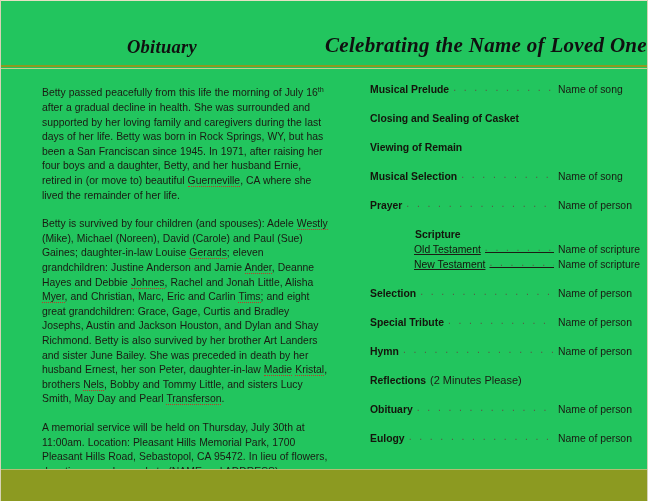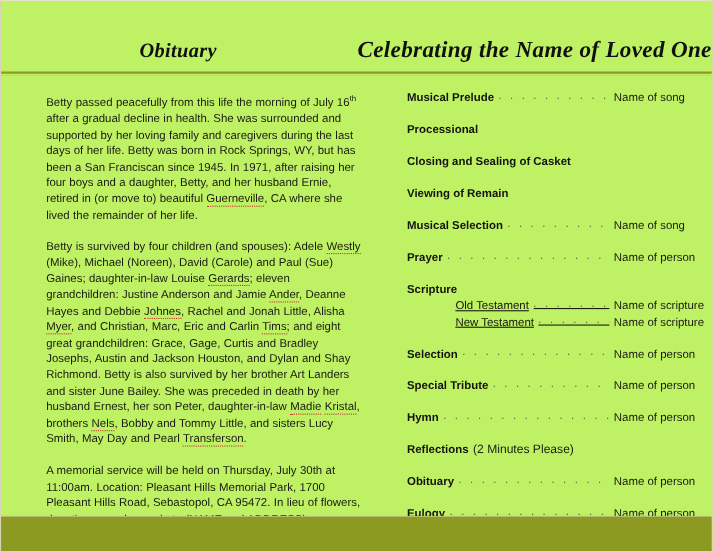--- a/index.html
+++ b/index.html
@@ -11,21 +11,21 @@
     height: 501px;
     overflow: hidden;
     background: #f4eed3;
     font-family: "Liberation Sans", sans-serif;
     color: #1c1c14;
   }
   #page {
     position: relative;
     width: 648px;
     height: 501px;
-    background: #bef264;
+    background: #22c55e;
     box-sizing: border-box;
   }
   
   .edge-left, .edge-right, .edge-top {
     position: absolute;
     background: #d8d2b6;
   }
   .edge-left  { left: 0;   top: 0; width: 1px; height: 501px; }
   .edge-right { right: 0;  top: 0; width: 1px; height: 501px; }
   .edge-top   { left: 0;   top: 0; width: 648px; height: 1px; background:#e6e0c4; }
@@ -107,21 +107,21 @@
   
   .program { margin: 0; padding: 0; }
   .prog-row {
     display: flex;
     align-items: baseline;
     font-size: 10.4px;
     line-height: 13px;
     margin-bottom: 16px;
     white-space: nowrap;
   }
-  .prog-row.tight { margin-bottom: 2px; }
+  .prog-row.tight { margin-bottom: 2px; justify-content: center; }
   .prog-row.sub {
     margin-bottom: 2px;
     padding-left: 44px;
   }
   .prog-row.sub.last { margin-bottom: 16px; }
   .prog-label {
     font-weight: bold;
     color: #14140c;
     flex: 0 0 auto;
   }
@@ -211,25 +211,20 @@
       <div class="program">
 
         <div class="prog-row">
           <div class="prog-main">
             <span class="prog-label">Musical Prelude</span>
             <span class="leader">. . . . . . . . . . . . . . . .</span>
           </div>
           <span class="prog-value">Name of song</span>
         </div>
 
-        <div class="prog-row">
-          <div class="prog-main">
-            <span class="prog-label">Processional</span>
-          </div>
-        </div>
 
         <div class="prog-row">
           <div class="prog-main">
             <span class="prog-label">Closing and Sealing of Casket</span>
           </div>
         </div>
 
         <div class="prog-row">
           <div class="prog-main">
             <span class="prog-label">Viewing of Remain</span>

